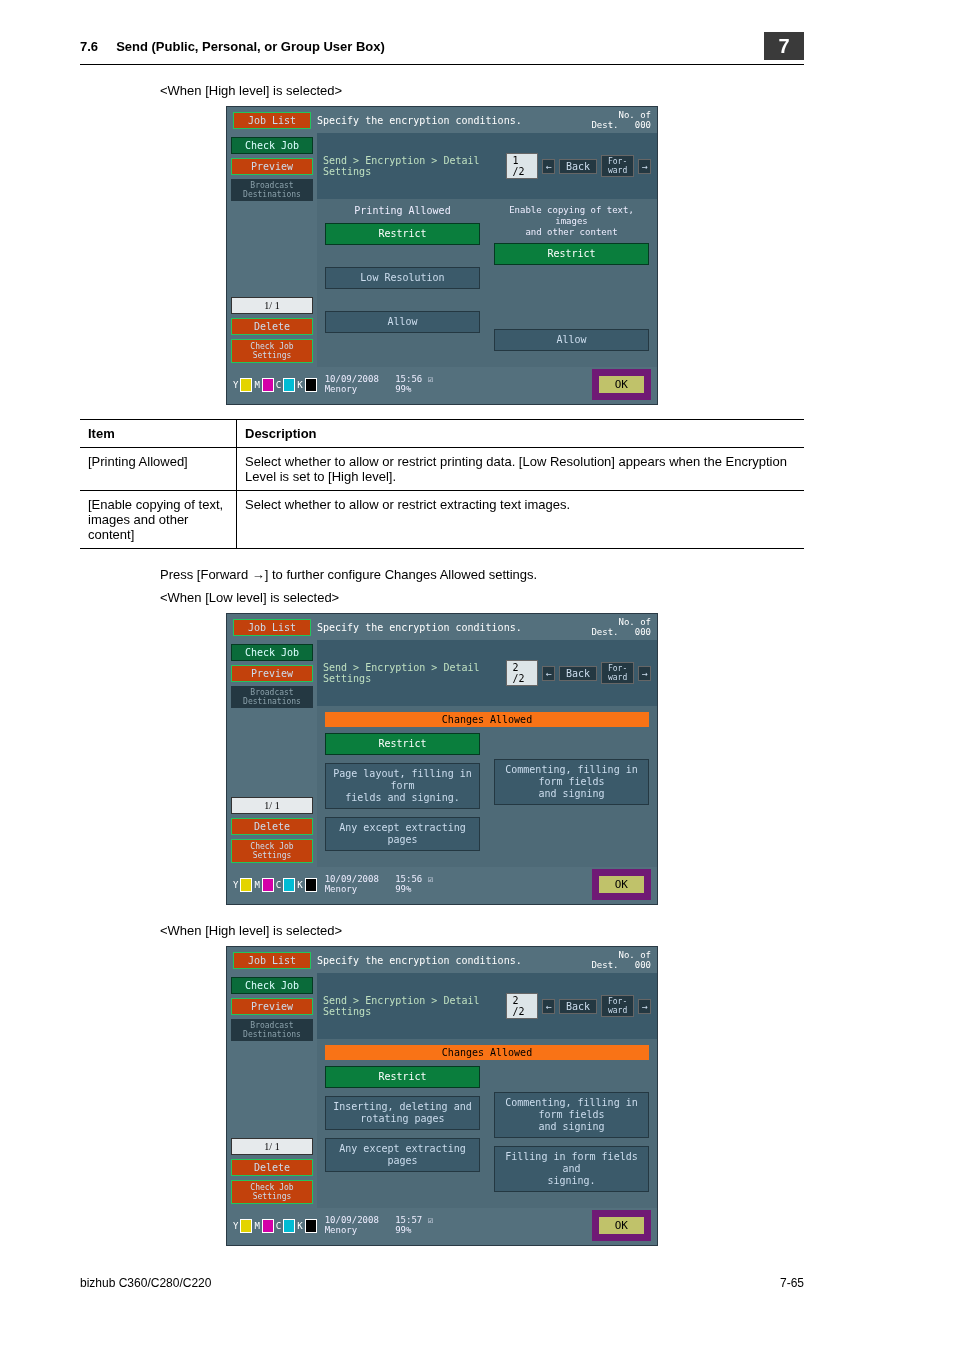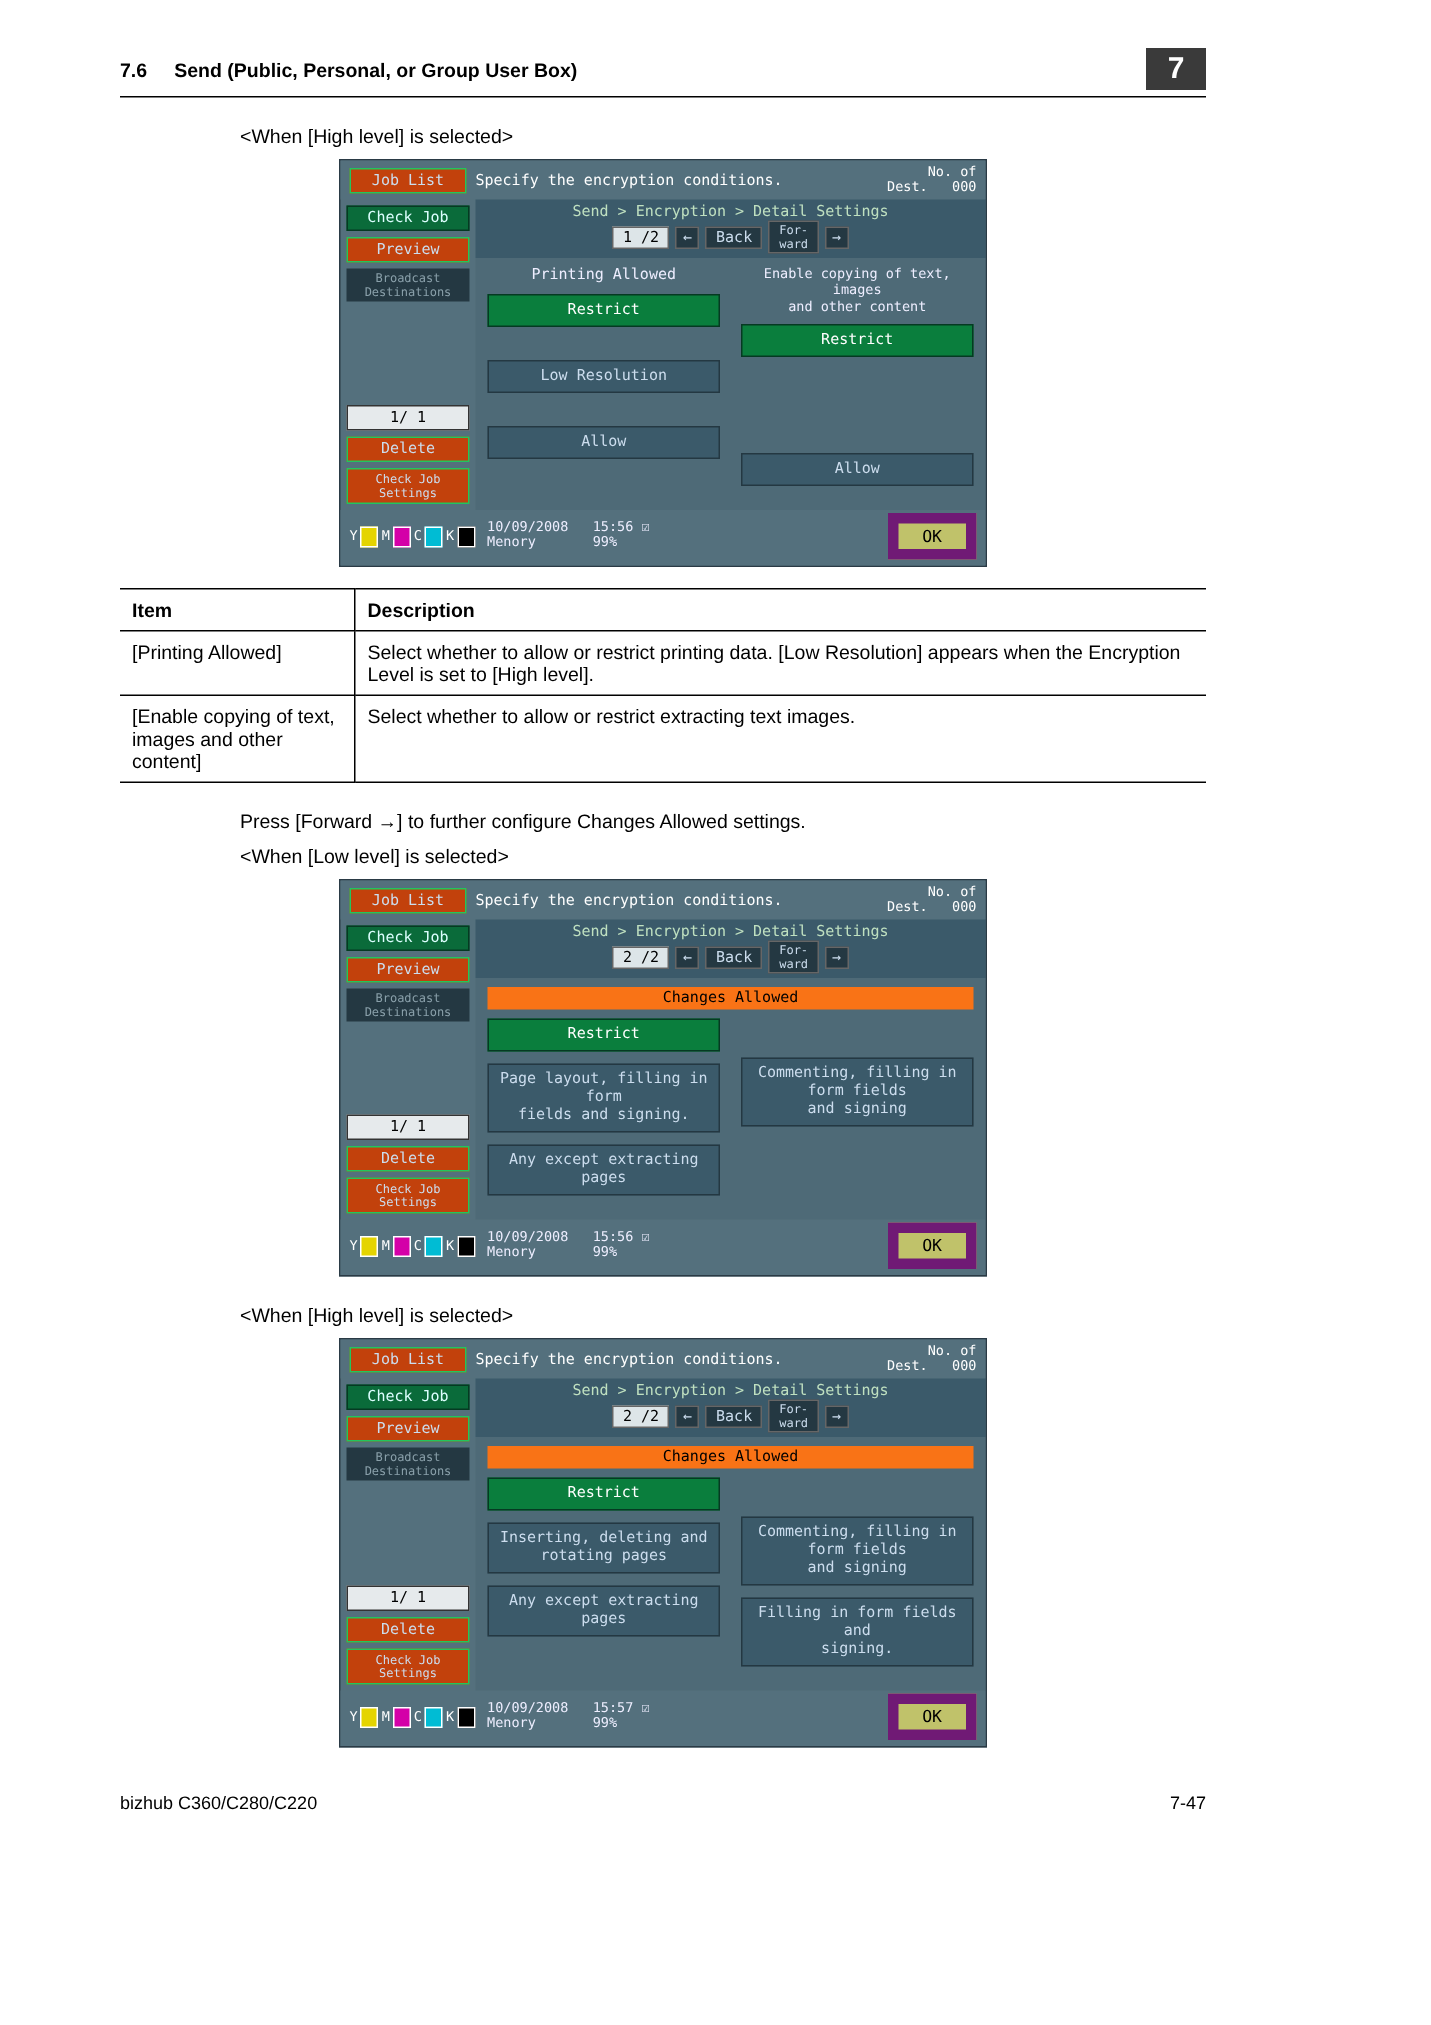--- a/index.html
+++ b/index.html
@@ -109,22 +109,21 @@
     flex: 1;
     display: flex;
     flex-direction: column;
     position: relative;
   }
   .breadcrumb {
     display: flex;
     align-items: center;
     justify-content: space-between;
     background: #3b5a6a;
-    padding: 3px 6px;
-    flex-direction: column;
+    padding: 20px 6px;
   }
   .bc-left {
     color: #bfe0c0;
     font-size: 10px;
   }
   .bc-right {
     display: flex;
     gap: 4px;
     align-items: center;
   }
@@ -181,20 +180,21 @@
     color: #fff;
   }
   .big-spacer { height: 14px; }
   .page-ind {
     background: #e6eaec;
     color: #000;
     border: 1px solid #333;
     text-align: center;
     padding: 2px 0;
     font-size: 10px;
+    font-family: Liberation Serif, serif;
   }
   .dev-status {
     display: flex;
     align-items: center;
     justify-content: space-between;
     padding: 2px 6px 4px 6px;
     background: #54707d;
   }
   .toner {
     display: flex;
@@ -503,16 +503,16 @@
           <span class="tcell tk"></span>
       </div>
       <div class="stat-mid"><span>10/09/2008</span>   <span>15:57</span> ☑
 <span>Menory</span>       <span>99%</span></div>
       <div class="ok-btn">OK</div>
     </div>
   </div>
 
   <div class="footer">
     <span>bizhub C360/C280/C220</span>
-    <span>7-47</span>
+    <span>7-65</span>
   </div>
 
 </div>
 
 </body></html>

